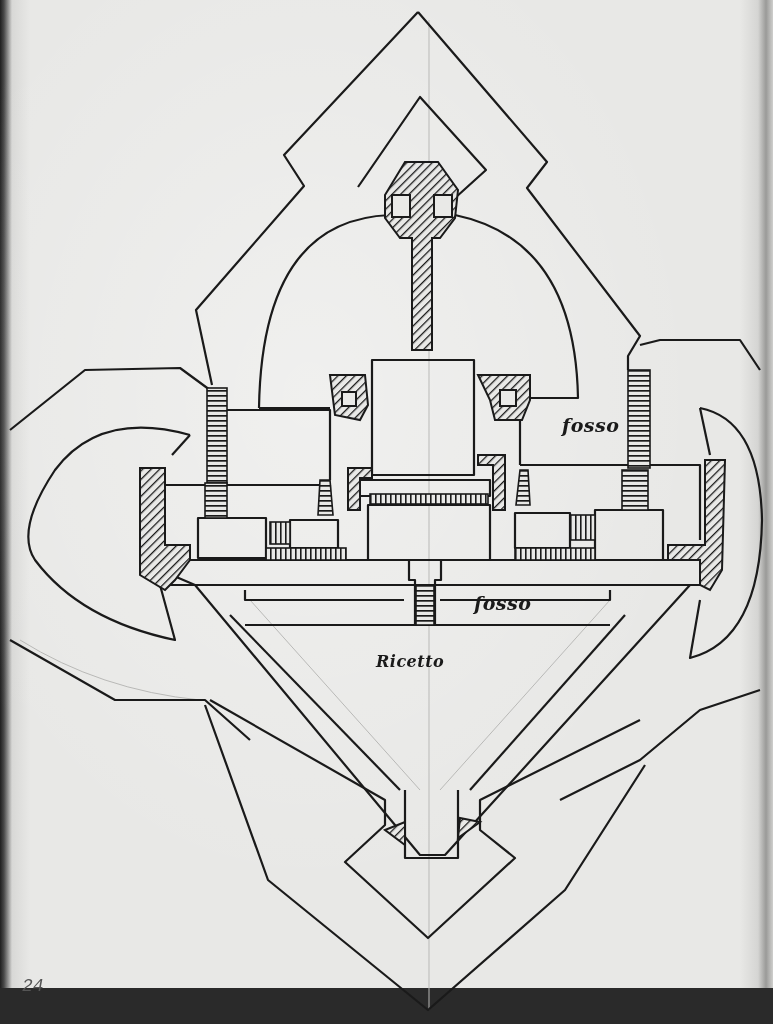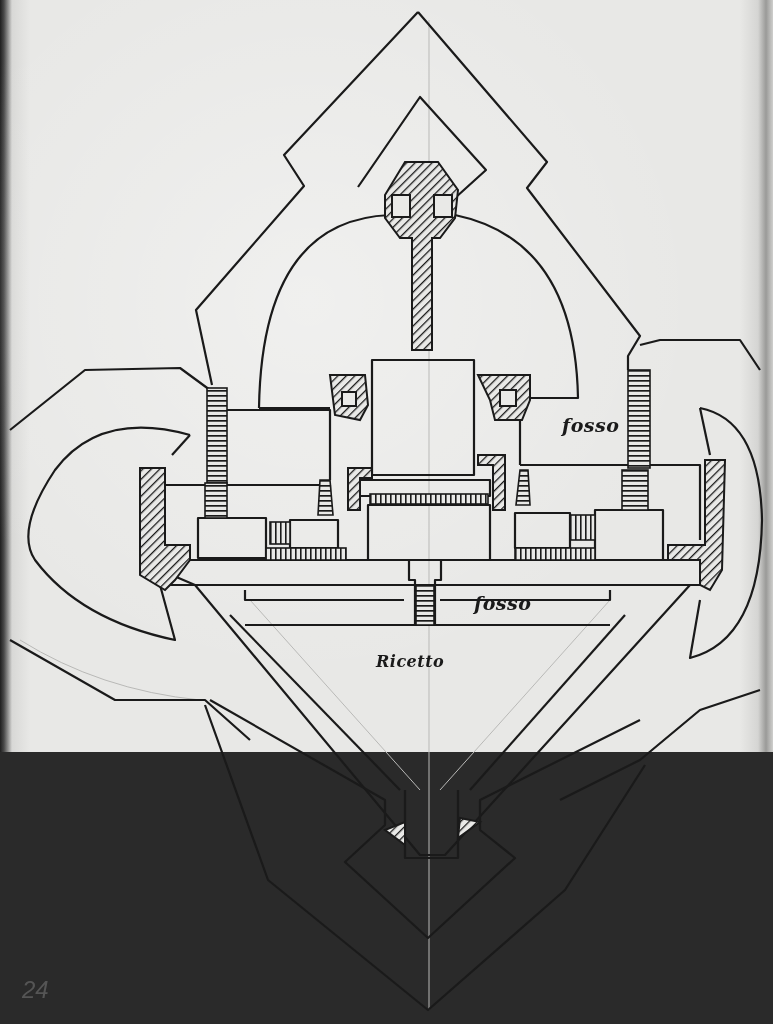--- a/index.html
+++ b/index.html
@@ -1,31 +1,31 @@
 <!DOCTYPE html>
 <html><head>
 <meta charset="utf-8">
 <style>
   html, body { margin:0; padding:0; }
   body { width:773px; height:1024px; overflow:hidden; background:#2a2a2a; }
   .page {
-    position:relative; width:773px; height:752px;
+    position:relative; width:773px; height:988px;
     background:#e9e9e7;
     background-image:
       radial-gradient(ellipse at 40% 40%, rgba(255,255,255,0.35), rgba(0,0,0,0) 60%),
       linear-gradient(90deg, #1e1e1e 0px, #4a4a4a 4px, #d8d8d6 12px, #e8e8e6 30px, #e8e8e6 740px, #d5d5d3 758px, #9a9a98 766px, #cfcfcd 773px);
   }
   svg { position:absolute; left:0; top:0; }
   .label {
     position:absolute; font-family:"DejaVu Serif", serif; font-style:italic;
     color:#1a1a1a; font-weight:bold; letter-spacing:0.5px;
   }
   .pageno {
-    position:absolute; font-family:Liberation Sans, sans-serif; color:#555;
-    font-size:24px; font-style:italic;
+    position:absolute; font-family:Liberation Mono, monospace; color:#555;
+    font-size:18px; font-style:italic;
   }
 </style>
 </head>
 <body>
 
 <div class="page">
 
   <svg width="773" height="1024" viewBox="0 0 773 1024">
     <defs>
       <pattern id="hatch" width="6" height="6" patternUnits="userSpaceOnUse" patternTransform="rotate(45)">

